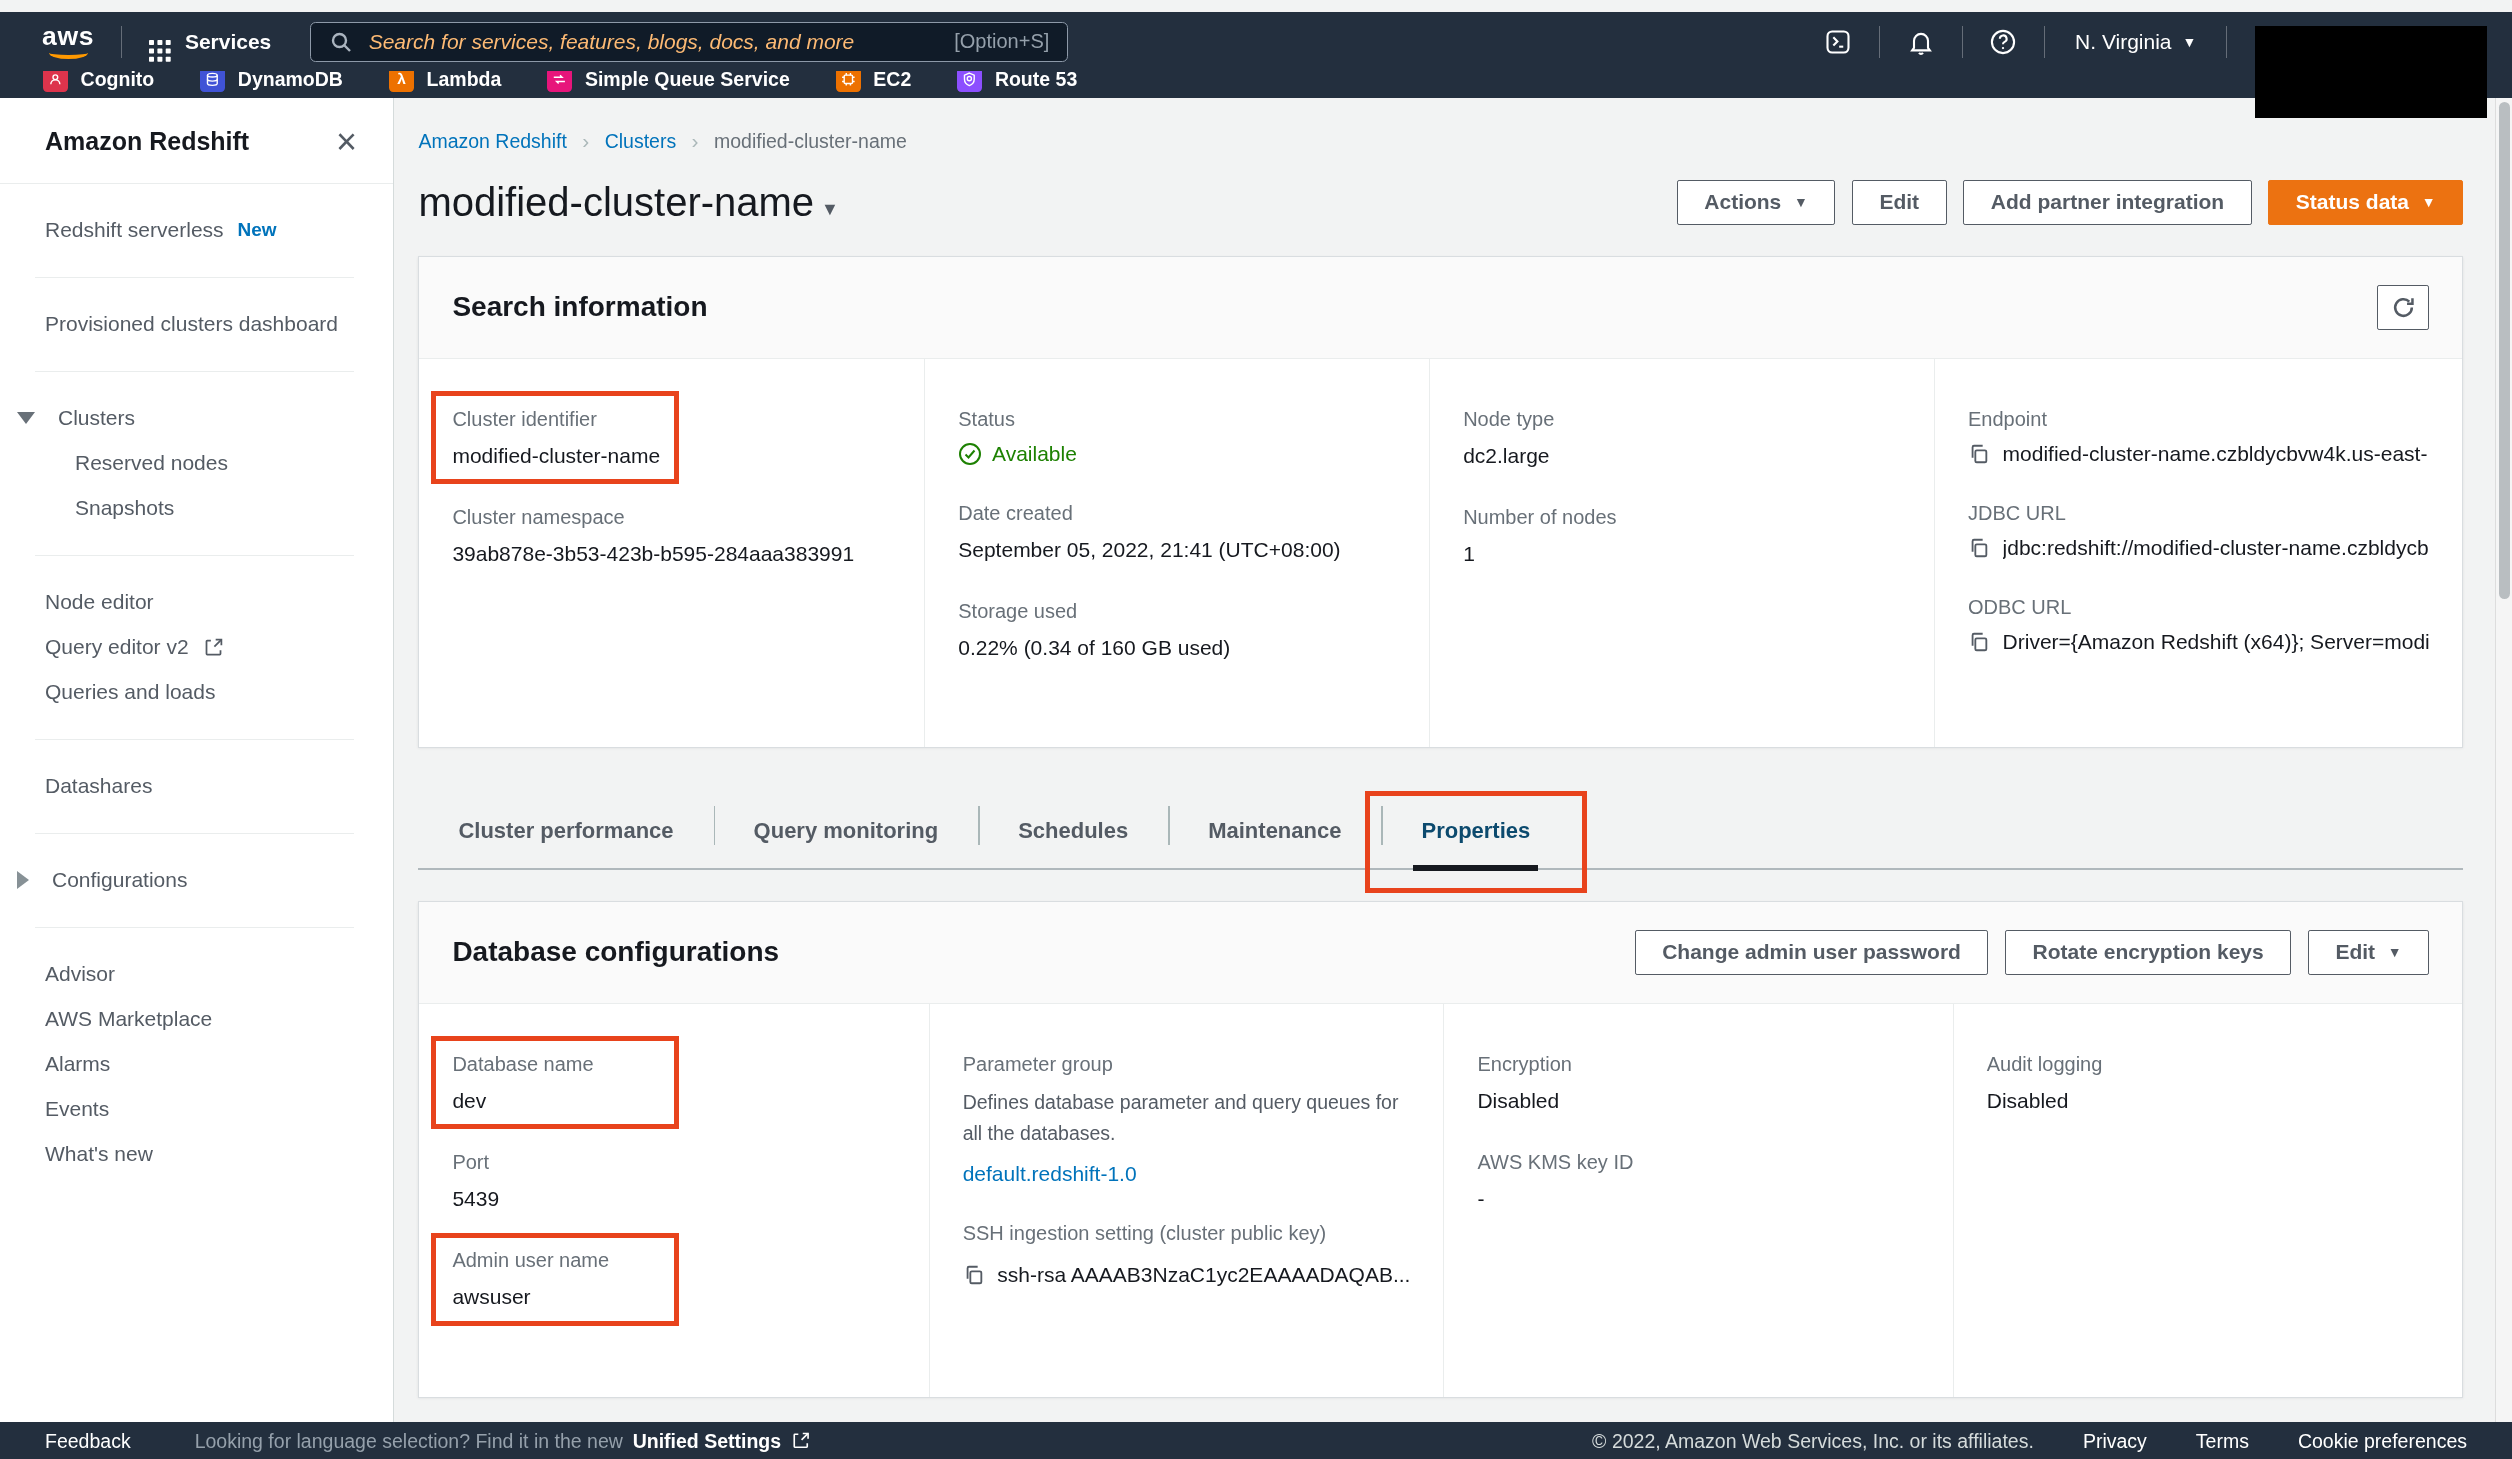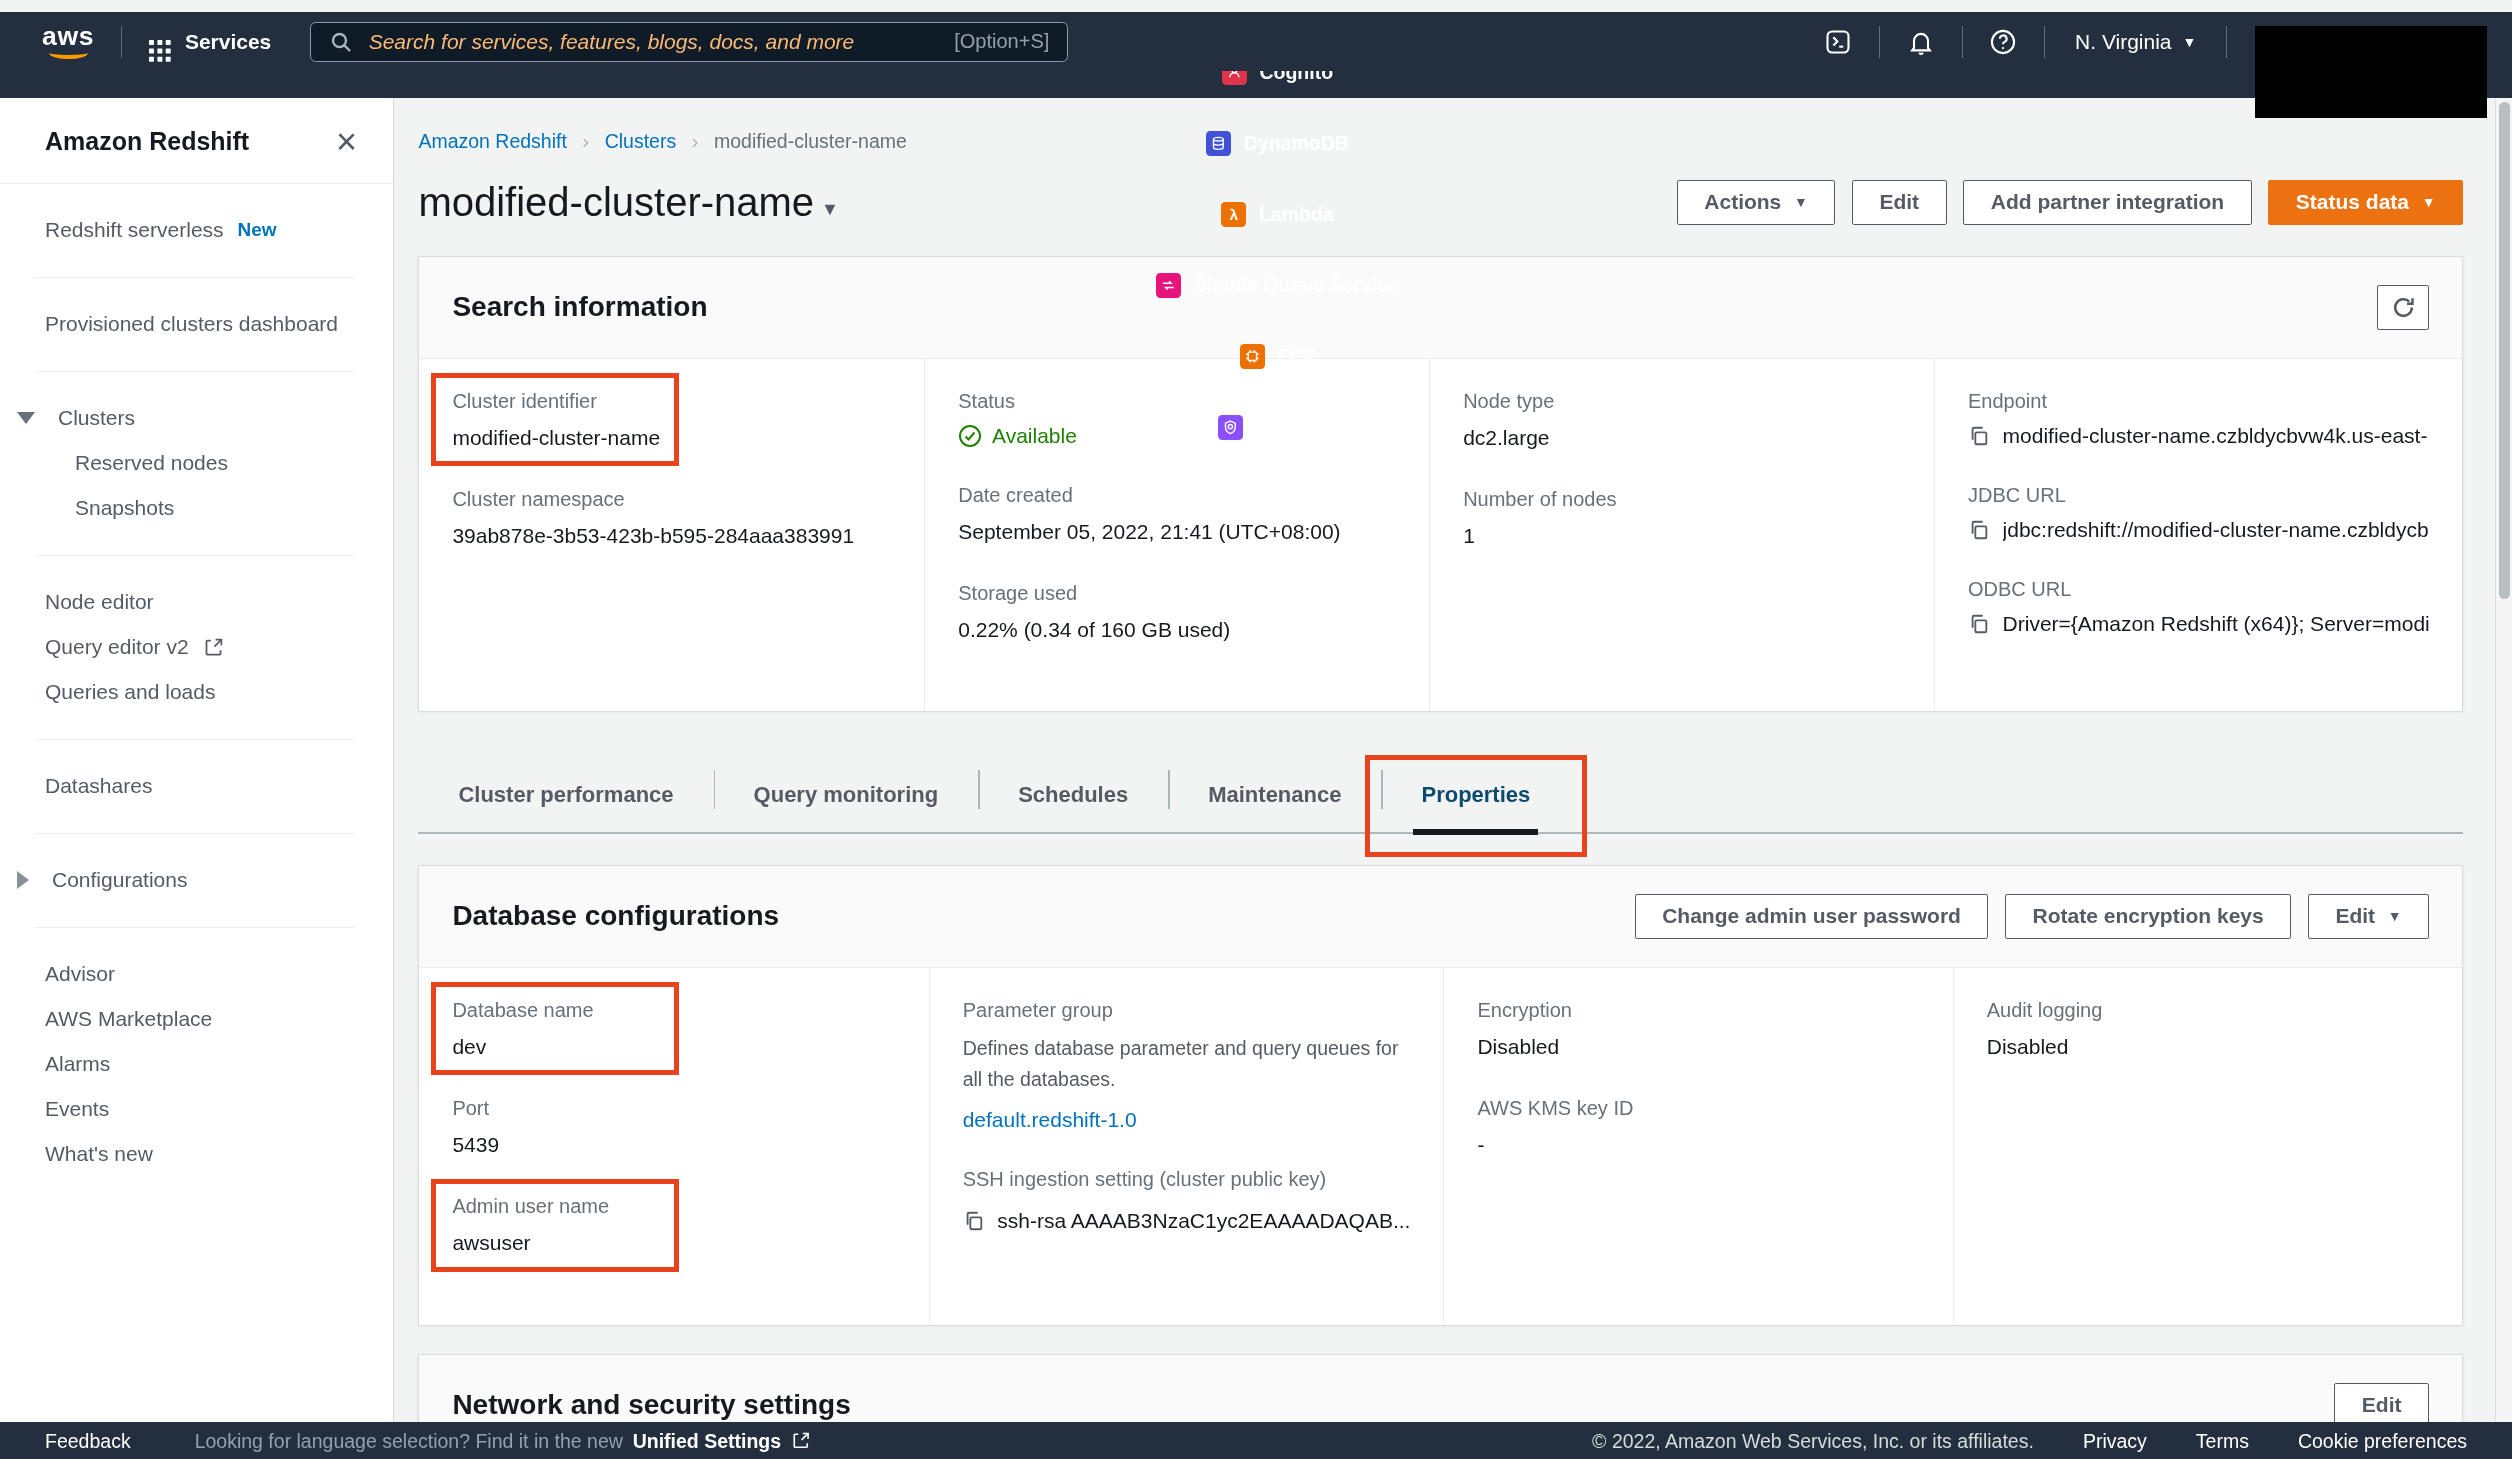--- a/index.html
+++ b/index.html
@@ -20,21 +20,21 @@
   .search-box .shortcut { color:#95a0ab; font-size:20px; }
   .magnifier-ic { width:24px; height:24px; color:#aab4bf; flex:none; }
   .topnav-right { position:absolute; right:28px; top:0; height:59px; display:flex; align-items:center; }
   .tn-ic { width:28px; height:28px; color:#fff; margin:0 21px; cursor:pointer; }
   .region { color:#fff; font-size:21px; display:flex; align-items:center; gap:11px; margin:0 24px; cursor:pointer; white-space:nowrap; }
   .caret { font-size:14px; line-height:1; }
   .redacted { position:absolute; top:14px; right:25px; width:232px; height:92px; background:#000; z-index:60; }
   svg { display:block; }
 
   
-  .favbar { position:absolute; top:59px; left:0; right:0; height:39px; background:#232f3e; border-top:1.4px solid #3d4b5c; display:flex; align-items:center; padding-left:43px; gap:46px; z-index:39;flex-direction:column; }
+  .favbar { position:absolute; top:59px; left:0; right:0; height:39px; background:#232f3e; border-top:1.4px solid #3d4b5c; display:flex; align-items:center; padding-left:43px; gap:46px; z-index:39; }
   .fav-item { display:flex; align-items:center; gap:12.6px; cursor:pointer; }
   .fav-item .fic { width:25px; height:25px; border-radius:4.2px; display:flex; align-items:center; justify-content:center; color:#fff; font-size:15.4px; font-weight:700; }
   .fav-item .fic svg { width:16.7px; height:16.7px; }
   .fav-item .flabel { color:#fff; font-size:19.5px; font-weight:700; white-space:nowrap; }
 
   
   .sidebar { position:absolute; top:98px; left:0; bottom:38px; width:394px; background:#fff; border-right:1.4px solid #d5dbdb; z-index:10; overflow:hidden; }
   .sb-head { display:flex; align-items:center; justify-content:space-between; padding:29px 36px 26.5px 45px; }
   .sb-title { font-size:25px; font-weight:700; color:#16191f; }
   .sb-close { font-size:36px; color:#545b64; line-height:25px; cursor:pointer; }
@@ -60,21 +60,21 @@
   .btn { height:45px; padding:0 26.5px; background:#fff; border:1.4px solid #545b64; border-radius:2.1px; color:#545b64; font-size:21px; font-weight:700; display:flex; align-items:center; gap:12.6px; cursor:pointer; white-space:nowrap; }
   .btn-primary { background:#ec7211; border-color:#ec7211; color:#fff; }
 
   
   .panel { background:#fff; border:0.7px solid #d9dde0; box-shadow:0 1.4px 2.8px rgba(0,0,0,0.08); margin-top:31px; }
   .panel-head { position:relative; background:#fafafa; padding:28px 33px; border-bottom:1.4px solid #eaeded; display:flex; align-items:center; justify-content:space-between; }
   .panel-title { font-size:28px; font-weight:700; color:#16191f; }
   .icon-btn { width:52px; height:45px; border:1.4px solid #545b64; border-radius:2.1px; background:#fff; color:#545b64; display:flex; align-items:center; justify-content:center; cursor:pointer; }
   .icon-btn svg { width:25px; height:25px; }
   .cols4 { display:grid; grid-template-columns:1fr 1fr 1fr 1fr; }
-  .col { padding:31px 33px; }
+  .col { padding:49px 33px; }
   .col + .col { border-left:1.4px solid #eaeded; }
   .field { margin-bottom:36px; position:relative; }
   .f-label { font-size:20px; color:#687078; margin-bottom:11px; white-space:nowrap; }
   .f-value { font-size:21px; color:#16191f; line-height:1.35; }
   .f-desc { font-size:19.5px; color:#545b64; line-height:1.6; margin-bottom:12.6px; max-width:447px; }
   .f-link { font-size:21px; color:#0073bb; cursor:pointer; }
   .status-ok { display:flex; align-items:center; gap:9.8px; color:#1d8102; font-size:21px; }
   .status-ok svg { width:24px; height:24px; flex:none; }
   .copy-row { display:flex; align-items:center; gap:12.6px; max-width:461px; }
   .copy-row svg { width:22px; height:22px; color:#545b64; flex:none; cursor:pointer; }

